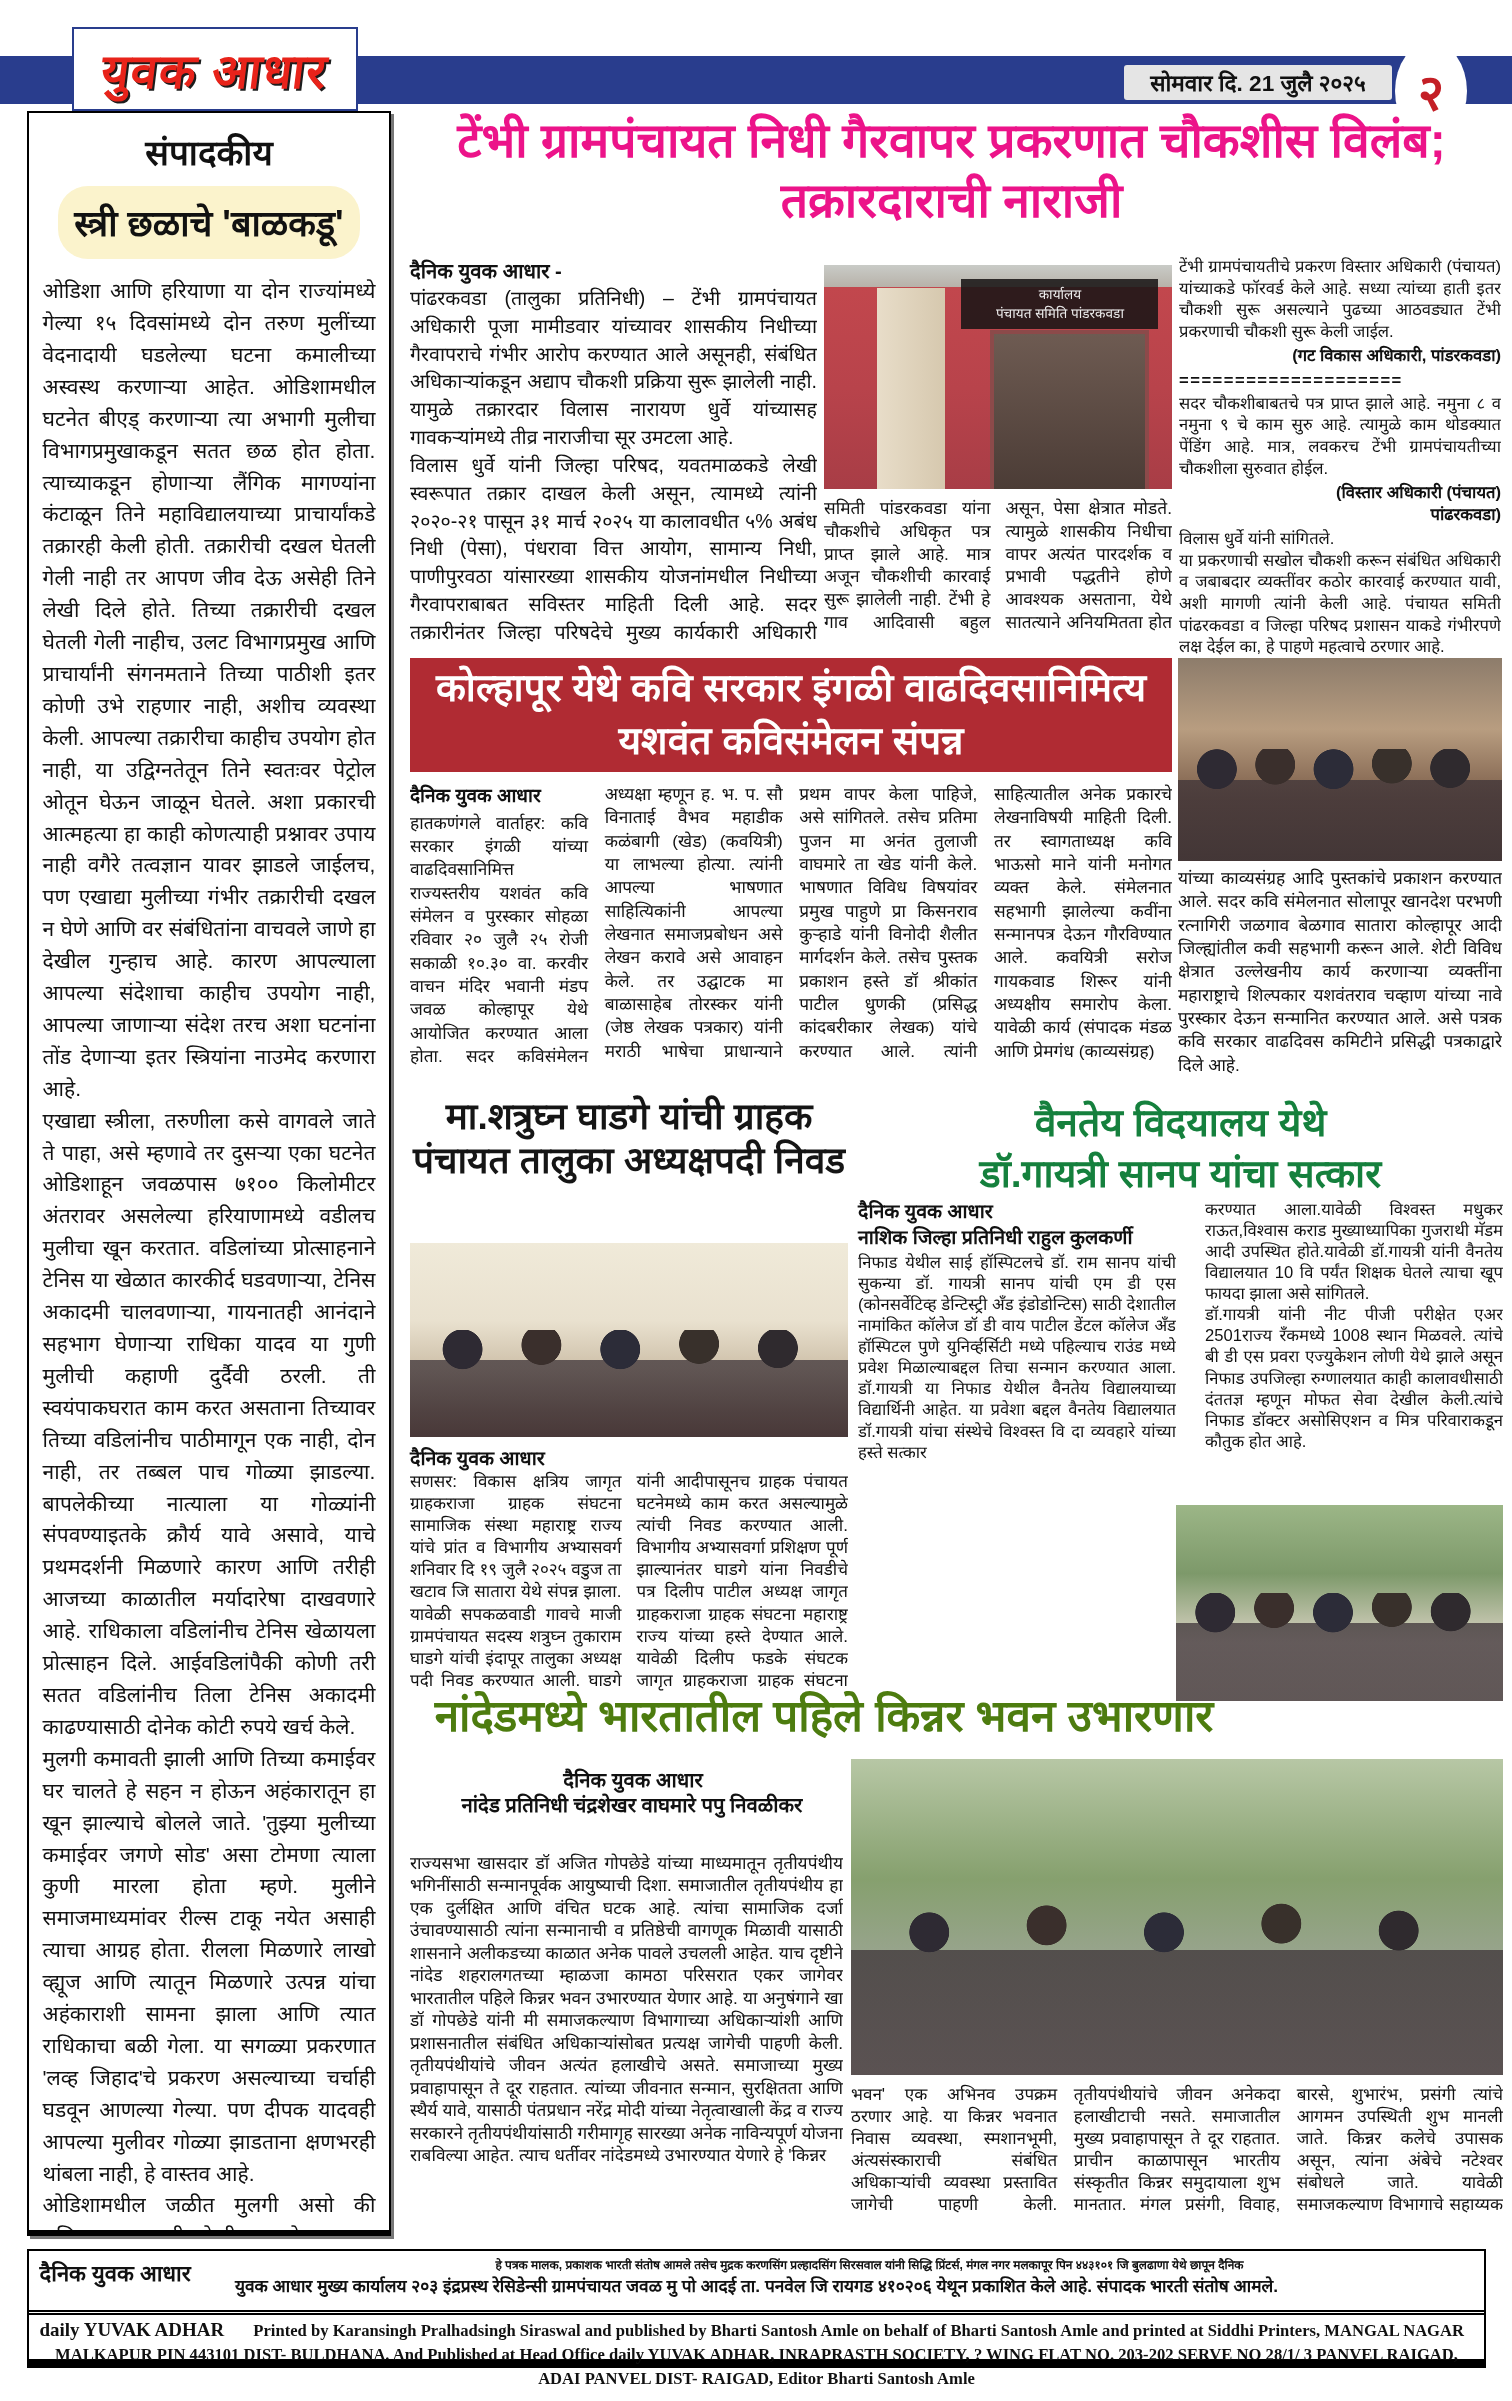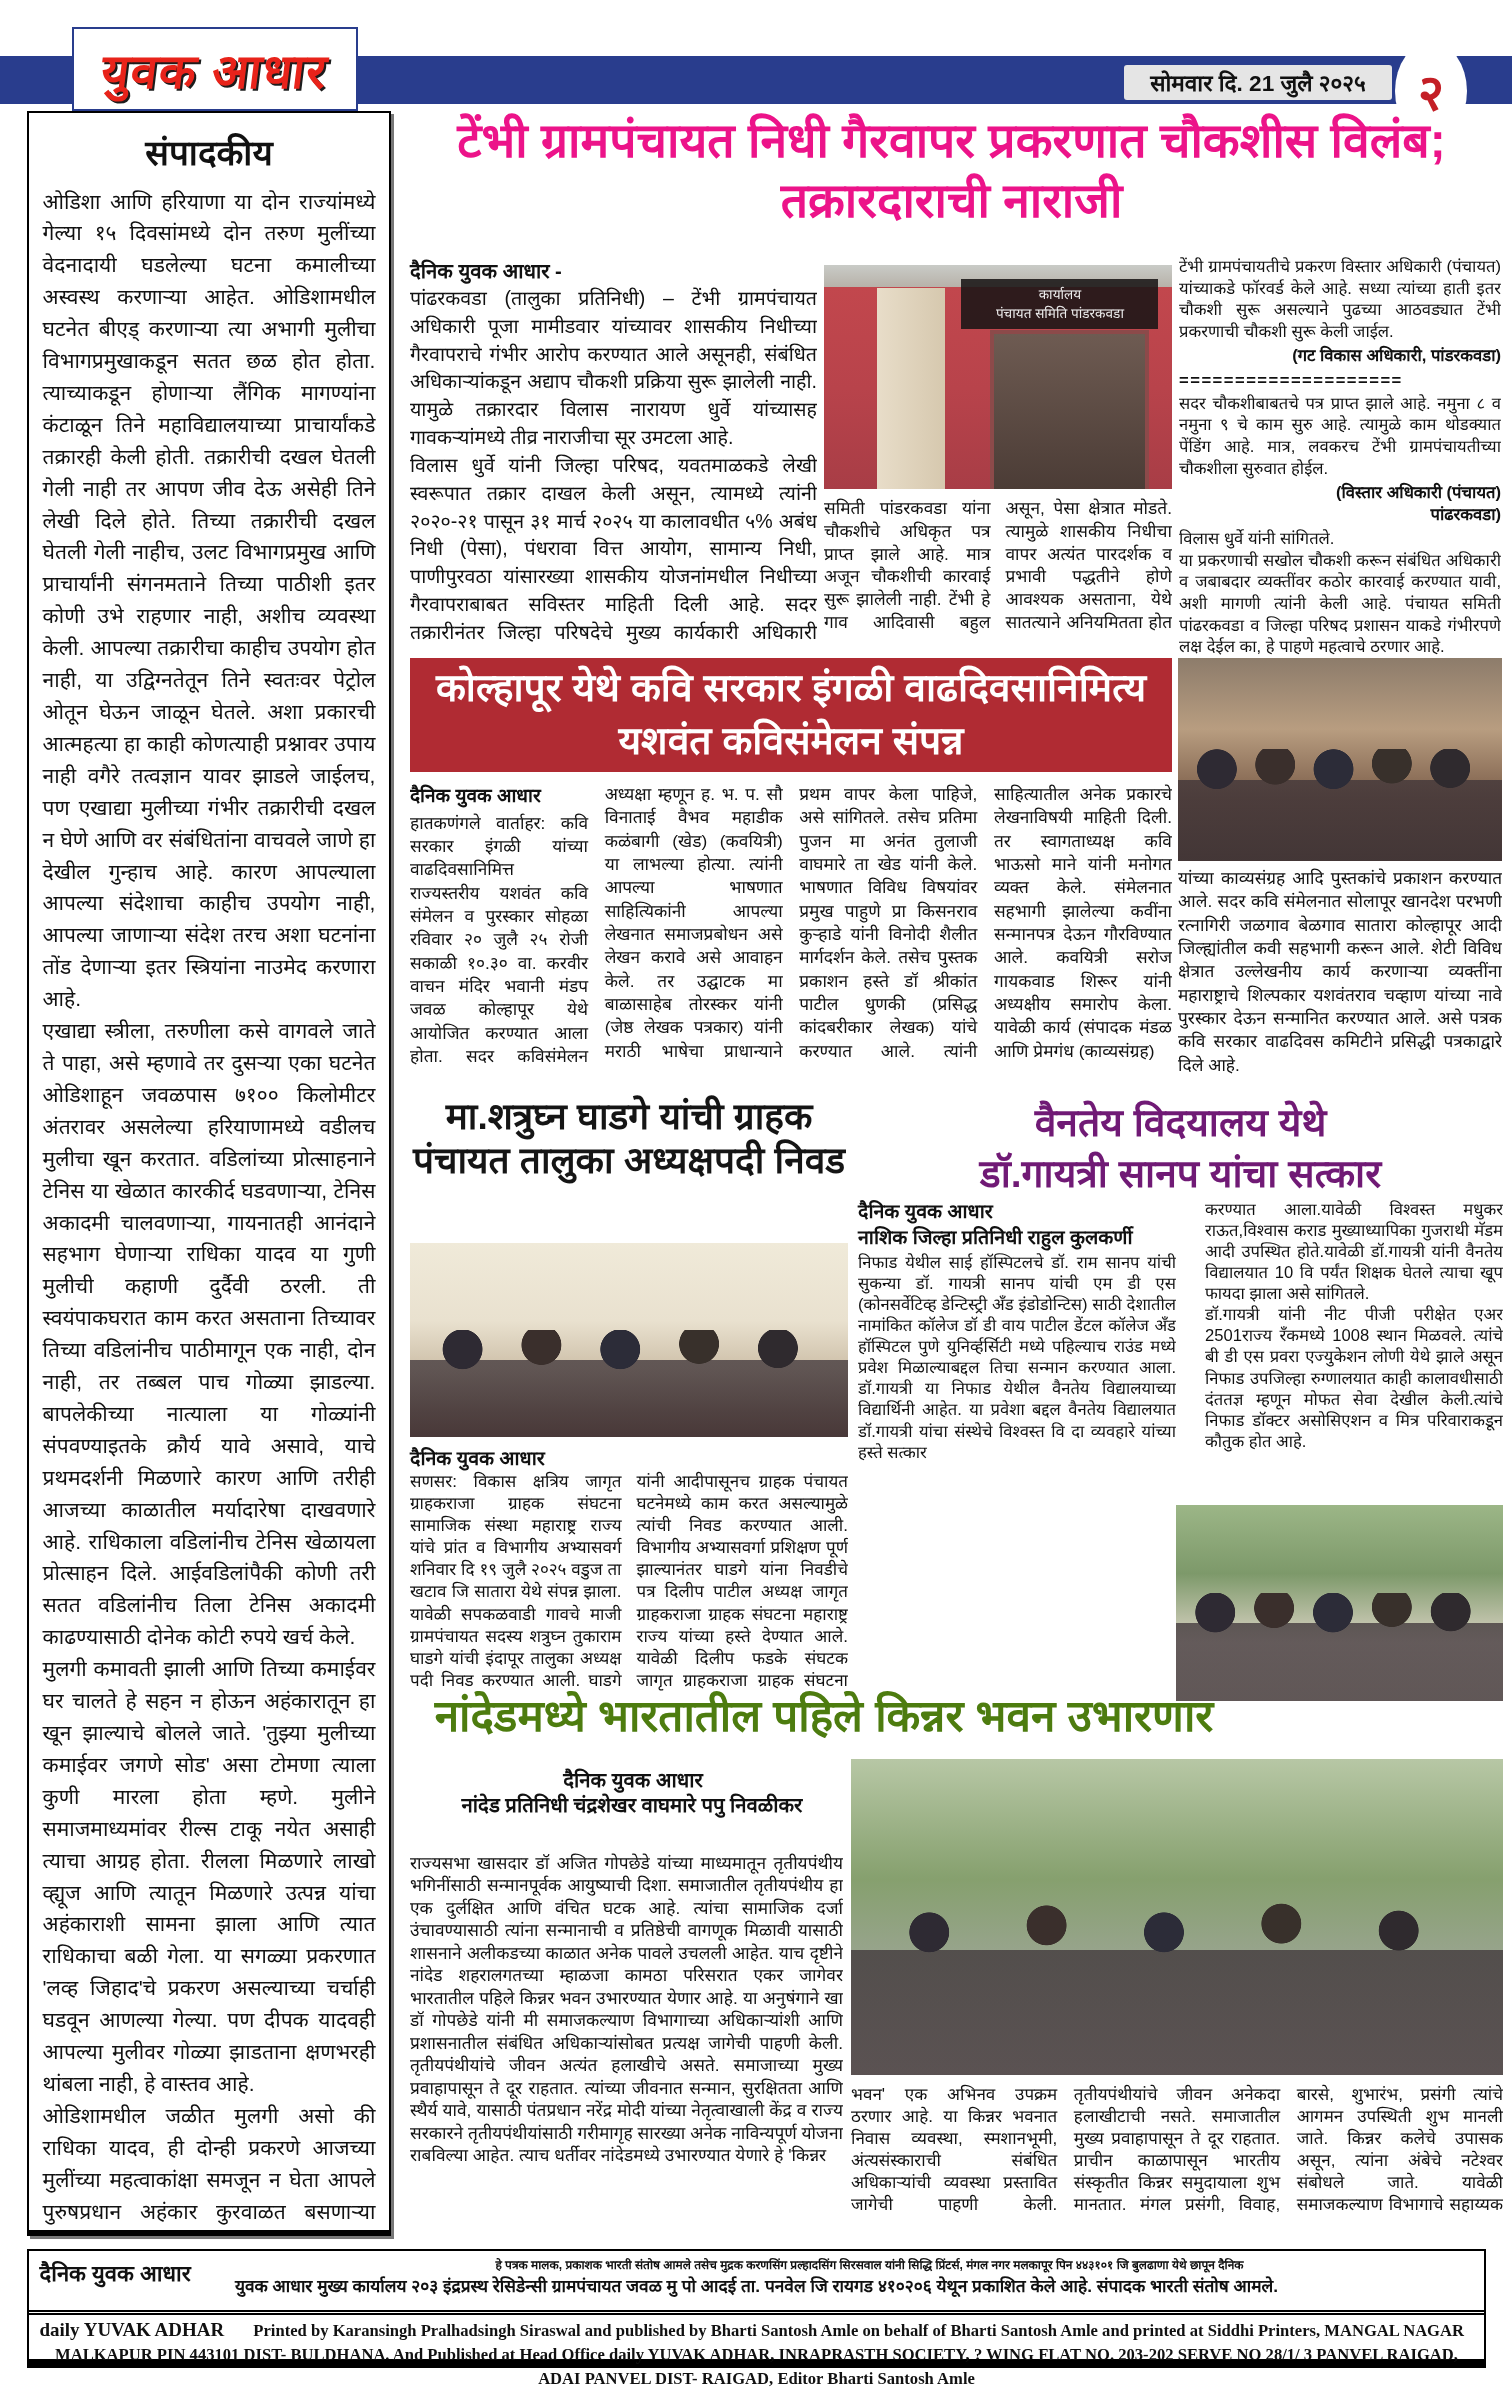--- a/index.html
+++ b/index.html
@@ -65,21 +65,21 @@
   
   .a3-headline{left:410px;top:1095px;width:438px;text-align:center;font-size:37px;font-weight:900;
                line-height:1.2;color:#151515;}
   .a3-photo{left:410px;top:1243px;width:438px;height:194px;
             background:linear-gradient(180deg,#f0ead9 0%,#e9e1cf 40%,#cdbfa8 65%,#8a6f5d 88%,#6e4a3c 100%);}
   .a3-byline{left:410px;top:1444px;width:438px;font-size:19.6px;font-weight:900;}
   .a3-body{left:410px;top:1471px;width:438px;height:229px;column-count:2;column-gap:15px;
            font-size:17px;line-height:1.3;}
 
   
-  .a4-headline{left:858px;top:1098px;width:645px;text-align:center;color:#701a75;
+  .a4-headline{left:858px;top:1098px;width:645px;text-align:center;color:#15803d;
                font-size:39px;font-weight:900;line-height:1.3;}
   .a4-byline1{left:858px;top:1197px;width:324px;font-size:19.6px;font-weight:900;}
   .a4-byline2{left:858px;top:1223px;width:339px;font-size:19.6px;font-weight:900;}
   .a4-col1{left:858px;top:1252px;width:318px;height:249px;font-size:16.6px;line-height:1.27;}
   .a4-col2{left:1205px;top:1199px;width:298px;height:303px;font-size:16.6px;line-height:1.27;}
   .a4-photo{left:1176px;top:1505px;width:327px;height:196px;
             background:linear-gradient(180deg,#9cb687 0%,#7d996a 35%,#dad3c4 70%,#cdc6b6 100%);}
 
   
   .a5-headline{left:407px;top:1690px;width:834px;text-align:center;color:#4d7c0f;
@@ -124,20 +124,23 @@
   </div>
   <div class="abs date-box">
     <span>सोमवार दि. 21 जुलै २०२५</span>
   </div>
   <div class="abs page-circle">
     <span>२</span>
   </div>
 
   <div class="abs ed-box clip">
     <div class="ed-label">संपादकीय</div>
+    <div class="ed-title-wrap">
+      <span class="ed-title">स्त्री छळाचे 'बाळकडू'</span>
+    </div>
     <div class="ed-body preline">ओडिशा आणि हरियाणा या दोन राज्यांमध्ये गेल्या १५ दिवसांमध्ये दोन तरुण मुलींच्या वेदनादायी घडलेल्या घटना कमालीच्या अस्वस्थ करणाऱ्या आहेत. ओडिशामधील घटनेत बीएड् करणाऱ्या त्या अभागी मुलीचा विभागप्रमुखाकडून सतत छळ होत होता. त्याच्याकडून होणाऱ्या लैंगिक मागण्यांना कंटाळून तिने महाविद्यालयाच्या प्राचार्यांकडे तक्रारही केली होती. तक्रारीची दखल घेतली गेली नाही तर आपण जीव देऊ असेही तिने लेखी दिले होते. तिच्या तक्रारीची दखल घेतली गेली नाहीच, उलट विभागप्रमुख आणि प्राचार्यांनी संगनमताने तिच्या पाठीशी इतर कोणी उभे राहणार नाही, अशीच व्यवस्था केली. आपल्या तक्रारीचा काहीच उपयोग होत नाही, या उद्विग्नतेतून तिने स्वतःवर पेट्रोल ओतून घेऊन जाळून घेतले. अशा प्रकारची आत्महत्या हा काही कोणत्याही प्रश्नावर उपाय नाही वगैरे तत्वज्ञान यावर झाडले जाईलच, पण एखाद्या मुलीच्या गंभीर तक्रारीची दखल न घेणे आणि वर संबंधितांना वाचवले जाणे हा देखील गुन्हाच आहे. कारण आपल्याला आपल्या संदेशाचा काहीच उपयोग नाही, आपल्या जाणाऱ्या संदेश तरच अशा घटनांना तोंड देणाऱ्या इतर स्त्रियांना नाउमेद करणारा आहे.
 एखाद्या स्त्रीला, तरुणीला कसे वागवले जाते ते पाहा, असे म्हणावे तर दुसऱ्या एका घटनेत ओडिशाहून जवळपास ७१०० किलोमीटर अंतरावर असलेल्या हरियाणामध्ये वडीलच मुलीचा खून करतात. वडिलांच्या प्रोत्साहनाने टेनिस या खेळात कारकीर्द घडवणाऱ्या, टेनिस अकादमी चालवणाऱ्या, गायनातही आनंदाने सहभाग घेणाऱ्या राधिका यादव या गुणी मुलीची कहाणी दुर्दैवी ठरली. ती स्वयंपाकघरात काम करत असताना तिच्यावर तिच्या वडिलांनीच पाठीमागून एक नाही, दोन नाही, तर तब्बल पाच गोळ्या झाडल्या. बापलेकीच्या नात्याला या गोळ्यांनी संपवण्याइतके क्रौर्य यावे असावे, याचे प्रथमदर्शनी मिळणारे कारण आणि तरीही आजच्या काळातील मर्यादारेषा दाखवणारे आहे. राधिकाला वडिलांनीच टेनिस खेळायला प्रोत्साहन दिले. आईवडिलांपैकी कोणी तरी सतत वडिलांनीच तिला टेनिस अकादमी काढण्यासाठी दोनेक कोटी रुपये खर्च केले.
 मुलगी कमावती झाली आणि तिच्या कमाईवर घर चालते हे सहन न होऊन अहंकारातून हा खून झाल्याचे बोलले जाते. 'तुझ्या मुलीच्या कमाईवर जगणे सोड' असा टोमणा त्याला कुणी मारला होता म्हणे. मुलीने समाजमाध्यमांवर रील्स टाकू नयेत असाही त्याचा आग्रह होता. रीलला मिळणारे लाखो व्ह्यूज आणि त्यातून मिळणारे उत्पन्न यांचा अहंकाराशी सामना झाला आणि त्यात राधिकाचा बळी गेला. या सगळ्या प्रकरणात 'लव्ह जिहाद'चे प्रकरण असल्याच्या चर्चाही घडवून आणल्या गेल्या. पण दीपक यादवही आपल्या मुलीवर गोळ्या झाडताना क्षणभरही थांबला नाही, हे वास्तव आहे.
 ओडिशामधील जळीत मुलगी असो की राधिका यादव, ही दोन्ही प्रकरणे आजच्या मुलींच्या महत्वाकांक्षा समजून न घेता आपले पुरुषप्रधान अहंकार कुरवाळत बसणाऱ्या वृत्तीचे प्रतिनिधित्व करतात. एका प्रकरणात शैक्षणिक महत्वाकांक्षा बाळगणारी मुलगी लैंगिक मागण्यांना नकार देते म्हणून तिला आत्महत्येच्या पायरीपर्यंत पोहोचावे लागते, तर दुसऱ्या प्रकरणात करिअर करू पाहणारी मुलगी वडिलांच्याच गोळ्यांना बळी पडते. मुळात मुलीने शिकावे, मोठे व्हावे, स्वतःच्या पायावर उभे राहावे हे अजूनही अनेकांना पचत नाही. स्त्रियांचे दुय्यमत्व गृहीत धरणाऱ्या मानसिकतेचे हे बळी आहेत. मुलींना शिकू देणे, खेळू देणे म्हणजे उपकार नव्हेत.
 अशी प्रकरणे समोर आली की काही दिवस चर्चा होते आणि पुन्हा सगळे विसरले जाते. व्यवस्थेकडून होणारा लैंगिक-मानसिक छळ, त्याची दखल न घेणारी यंत्रणा आणि घरातल्या अहंकारातून होणारी हिंसा या दोन्हींमध्ये स्त्रीच्या जिवाची काडीची किंमत नसते. एकूण काय, तर तिने घुसमटत जगण्यापेक्षा जिवानिशी गेलेले बरे, असे म्हणणारी ही मानसिकता ठेचली गेली पाहिजे.</div>
   </div>
 
   <div class="abs a1-headline clip">टेंभी ग्रामपंचायत निधी गैरवापर प्रकरणात चौकशीस विलंब; तक्रारदाराची नाराजी</div>
   <div class="abs a1-source">दैनिक युवक आधार -</div>
   <div class="abs a1-col1 clip justify preline">पांढरकवडा (तालुका प्रतिनिधी) – टेंभी ग्रामपंचायत अधिकारी पूजा मामीडवार यांच्यावर शासकीय निधीच्या गैरवापराचे गंभीर आरोप करण्यात आले असूनही, संबंधित अधिकाऱ्यांकडून अद्याप चौकशी प्रक्रिया सुरू झालेली नाही. यामुळे तक्रारदार विलास नारायण धुर्वे यांच्यासह गावकऱ्यांमध्ये तीव्र नाराजीचा सूर उमटला आहे.

